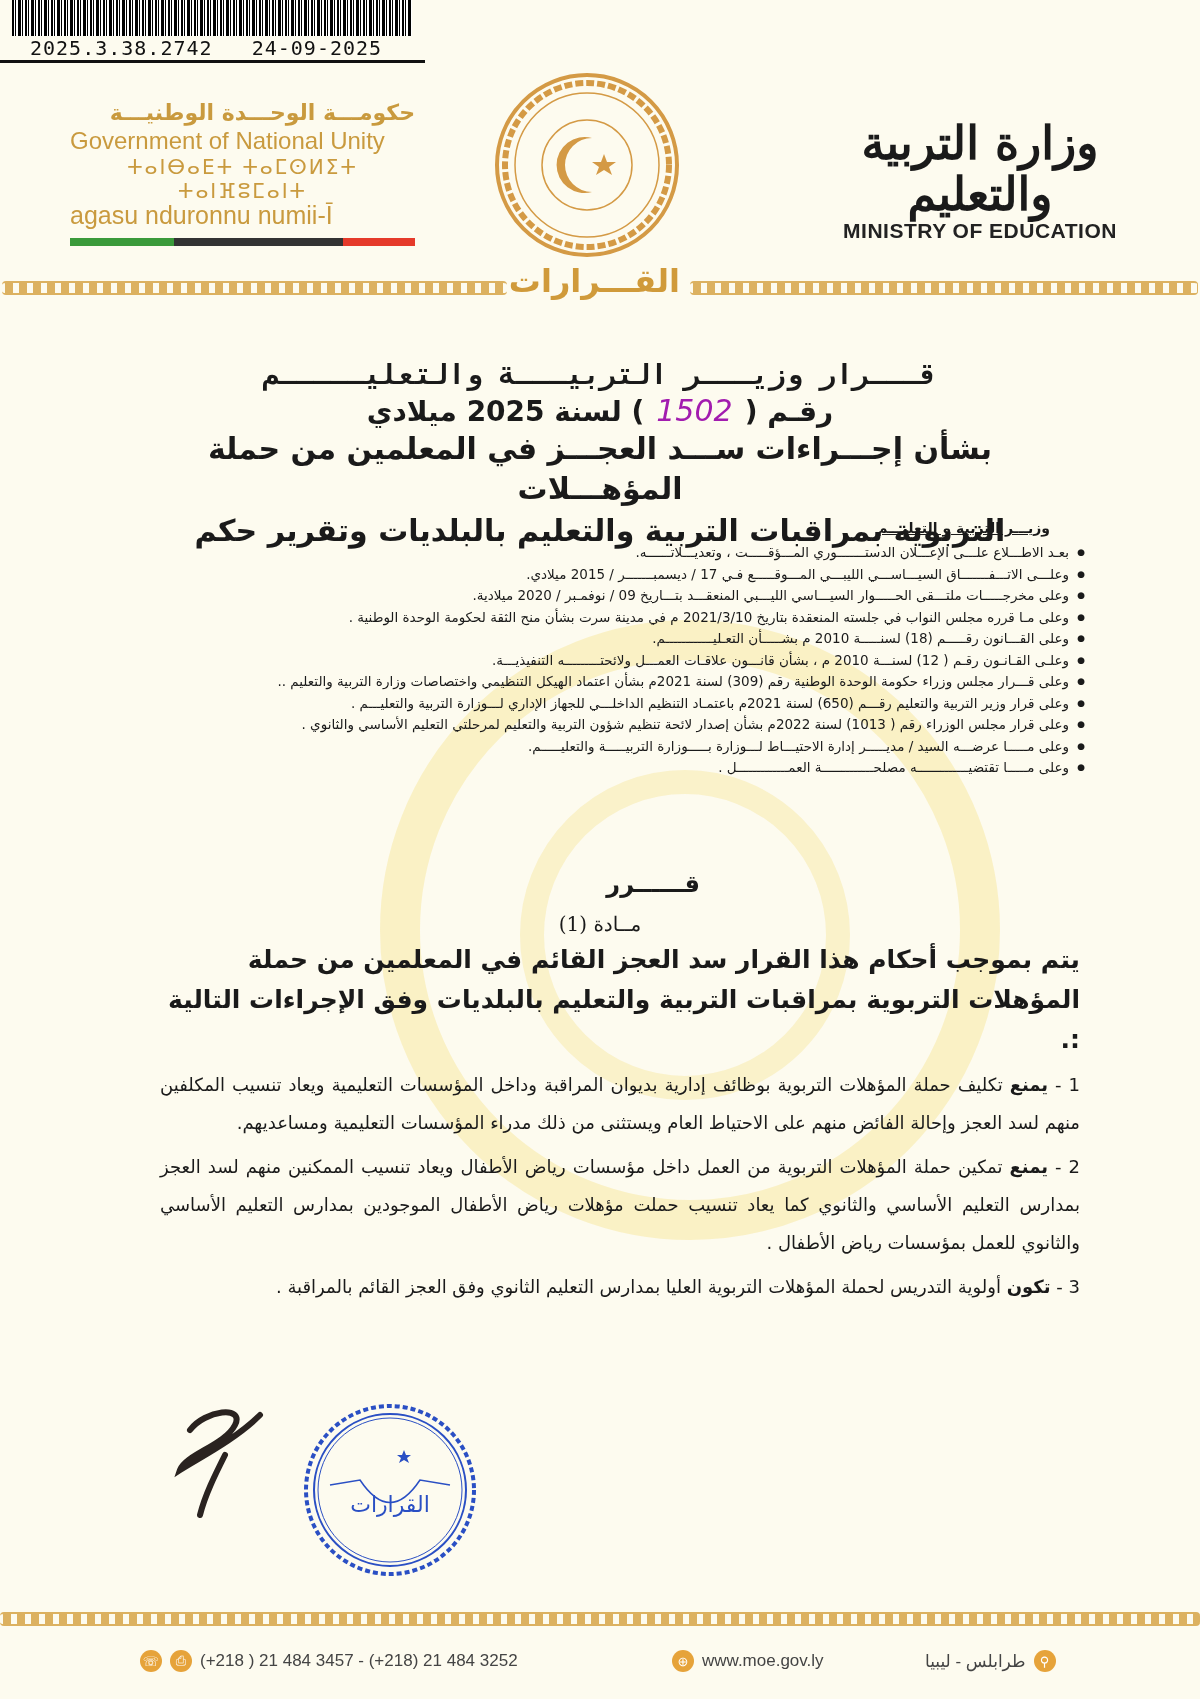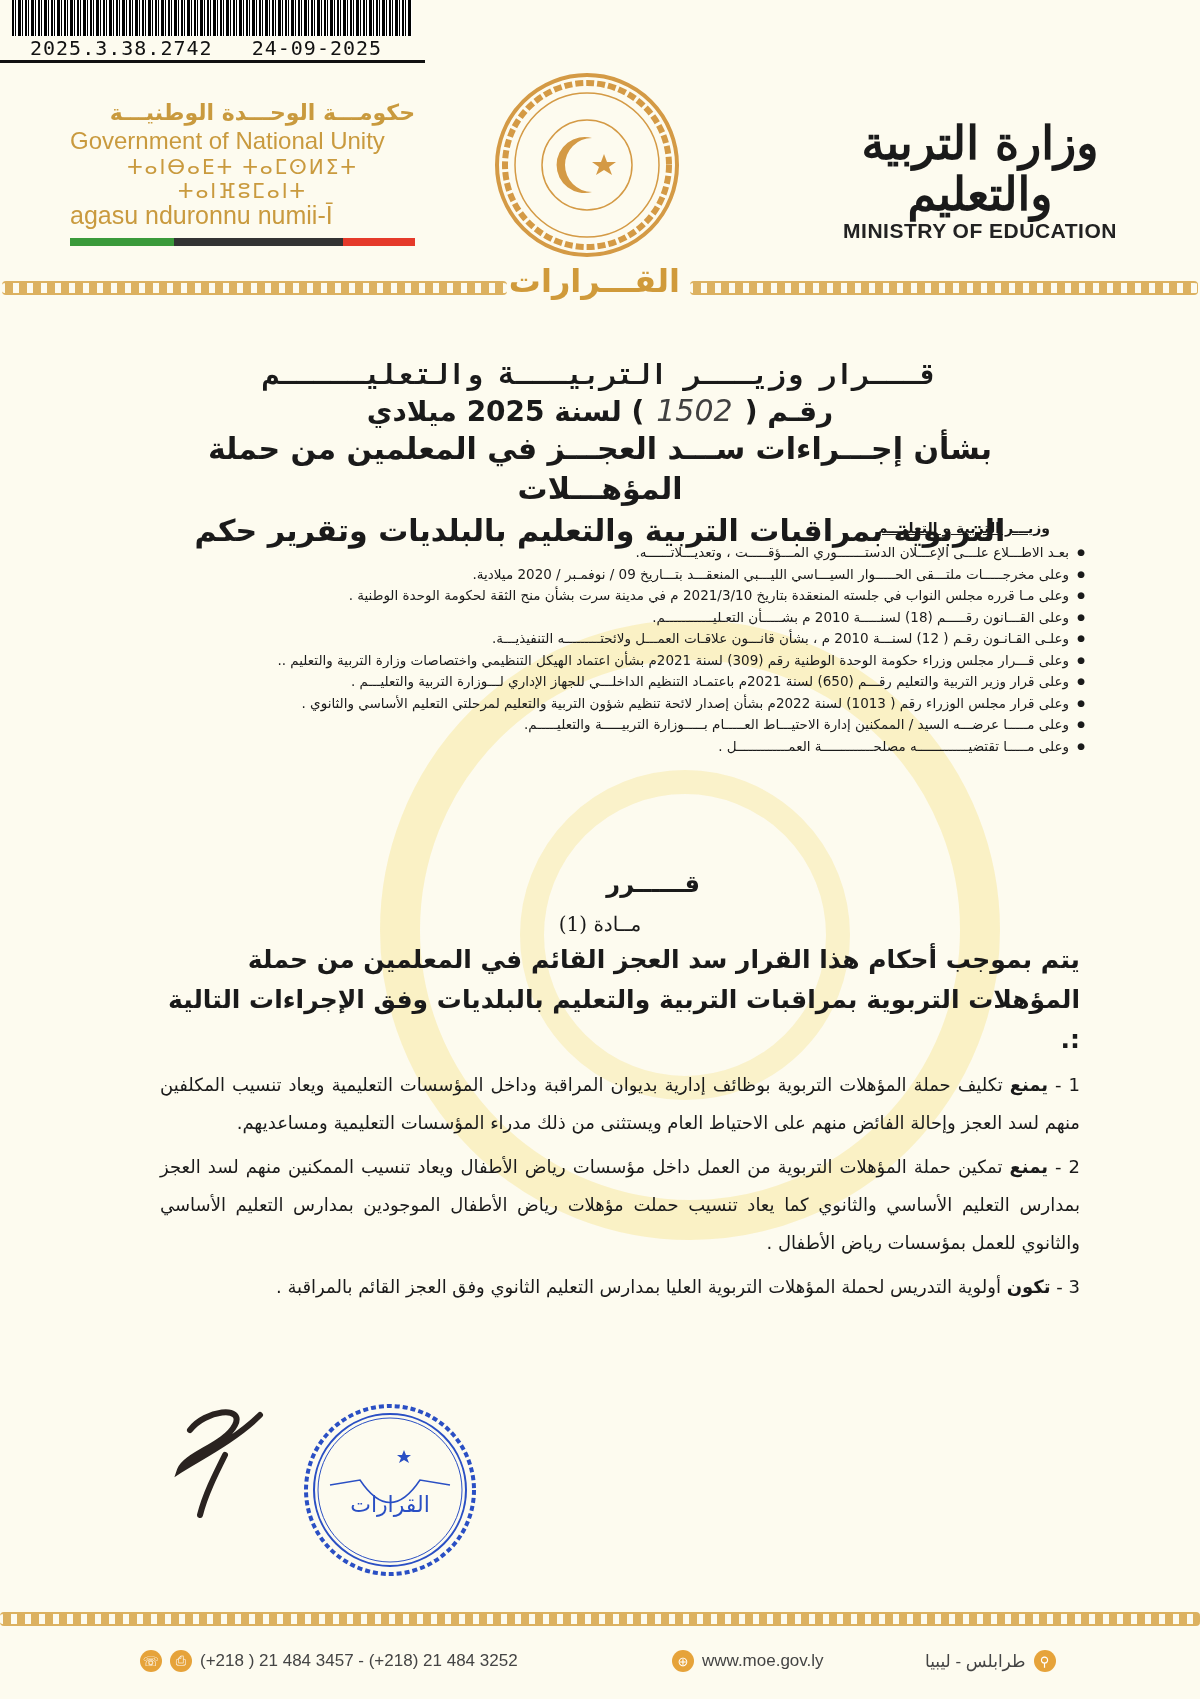--- a/index.html
+++ b/index.html
@@ -52,21 +52,21 @@
   .chain { position: absolute; height: 10px;
     background: repeating-linear-gradient(90deg, transparent 0 3px, #d7a548 3px 11px, transparent 11px 14px);
     border-top: 2px solid #d7a548; border-bottom: 2px solid #d7a548; border-radius: 4px; opacity: .85; }
   .section-title { position: absolute; left: 520px; top: 262px; width: 160px; text-align: center;
     font-size: 32px; font-weight: bold; color: #d09a3a; direction: rtl; }
 
   
   .decision-head { position: absolute; left: 150px; top: 360px; width: 900px; text-align: center; direction: rtl; font-weight: bold; }
   .dh-line1 { font-size: 28px; line-height: 34px; font-family: Liberation Mono, monospace; }
   .dh-line2 { font-size: 28px; line-height: 34px; }
-  .dh-num { font-family: "DejaVu Sans", sans-serif; color: #404040; font-weight: normal; font-style: italic; font-size: 30px; padding: 0 12px; }
+  .dh-num { font-family: "DejaVu Sans", sans-serif; color: #a21caf; font-weight: normal; font-style: italic; font-size: 30px; padding: 0 12px; }
   .dh-line3 { font-size: 30px; line-height: 40px; }
   .dh-line4 { font-size: 30px; line-height: 44px; }
 
   
   .issuer { position: absolute; right: 150px; top: 520px; font-size: 14px; font-weight: bold; text-decoration: underline; direction: rtl; }
   .preamble { position: absolute; left: 160px; top: 542px; width: 925px; direction: rtl; list-style: none; margin: 0; padding: 0; }
   .preamble li { font-size: 13.5px; line-height: 21.5px; position: relative; padding-right: 16px; text-align: justify; }
   .preamble li::before { content: "●"; position: absolute; right: 0; top: 0; font-size: 9px; }
 
   .decided { position: absolute; left: 500px; top: 870px; width: 200px; text-align: right; font-size: 24px; font-weight: bold; direction: rtl; }
@@ -135,28 +135,29 @@
   <div class="dh-line2">
     <span>رقـم (</span><span class="dh-num">1502</span><span>) لسنة 2025 ميلادي</span>
   </div>
   <div class="dh-line3">بشأن إجـــراءات ســـد العجـــز في المعلمين من حملة المؤهـــلات</div>
   <div class="dh-line4">التربوية بمراقبات التربية والتعليم بالبلديات وتقرير حكم</div>
 </div>
 
 <div class="issuer">وزيـــر التربية و التعليـــم</div>
 <ul class="preamble" id="preamble-list">
     <li>بعـد الاطـــلاع علـــى الإعـــلان الدستـــــــوري المـــؤقـــــت ، وتعديـــلاتــــــه.</li>
+    <li>وعلـــى الاتـــفـــــــاق السيـــاســـي الليبـــي المـــوقـــــع فـي 17 / ديسمبـــــــر / 2015 ميلادي.</li>
     <li>وعلى مخرجـــــات ملتـــقى الحـــــوار السيـــاسي الليـــبي المنعقـــد بتـــاريخ 09 / نوفمـبر / 2020 ميلادية.</li>
     <li>وعلى مـا قرره مجلس النواب في جلسته المنعقدة بتاريخ 2021/3/10 م في مدينة سرت بشأن منح الثقة لحكومة الوحدة الوطنية .</li>
     <li>وعلى القـــانون رقـــــم (18) لسنـــــة 2010 م بشـــــأن التعـليــــــــــــم.</li>
     <li>وعلـى القـانـون رقـم ( 12) لسنـــة 2010 م ، بشأن قانـــون علاقـات العمـــل ولائحتـــــــــه التنفيذيـــة.</li>
     <li>وعلى قـــرار مجلس وزراء حكومة الوحدة الوطنية رقم (309) لسنة 2021م بشأن اعتماد الهيكل التنظيمي واختصاصات وزارة التربية والتعليم ..</li>
     <li>وعلى قرار وزير التربية والتعليم رقـــم (650) لسنة 2021م باعتمـاد التنظيم الداخلـــي للجهاز الإداري لـــوزارة التربية والتعليـــم .</li>
     <li>وعلى قرار مجلس الوزراء رقم ( 1013) لسنة 2022م بشأن إصدار لائحة تنظيم شؤون التربية والتعليم لمرحلتي التعليم الأساسي والثانوي .</li>
-    <li>وعلى مـــــا عرضـــه السيد / الممكنين إدارة الاحتيـــاط العـــــام بـــــوزارة التربيـــــة والتعليـــــم.</li>
+    <li>وعلى مـــــا عرضـــه السيد / مديـــــر إدارة الاحتيـــاط لـــوزارة بـــــوزارة التربيـــــة والتعليـــــم.</li>
     <li>وعلى مـــــا تقتضيـــــــــــــه مصلحـــــــــــــة العمـــــــــــــل .</li>
   </ul>
 
 <div class="decided">قــــــرر</div>
 <div class="article-title">مــادة (1)</div>
 
 <div class="article-body">
   <div class="art-intro">يتم بموجب أحكام هذا القرار سد العجز القائم في المعلمين من حملة المؤهلات التربوية بمراقبات التربية والتعليم بالبلديات وفق الإجراءات التالية :.</div>
   <div id="clauses">
       <div class="clause"><span>1 -</span> <b>يمنع</b> <span>تكليف حملة المؤهلات التربوية بوظائف إدارية بديوان المراقبة وداخل المؤسسات التعليمية ويعاد تنسيب المكلفين منهم لسد العجز وإحالة الفائض منهم على الاحتياط العام ويستثنى من ذلك مدراء المؤسسات التعليمية ومساعديهم.</span></div>

